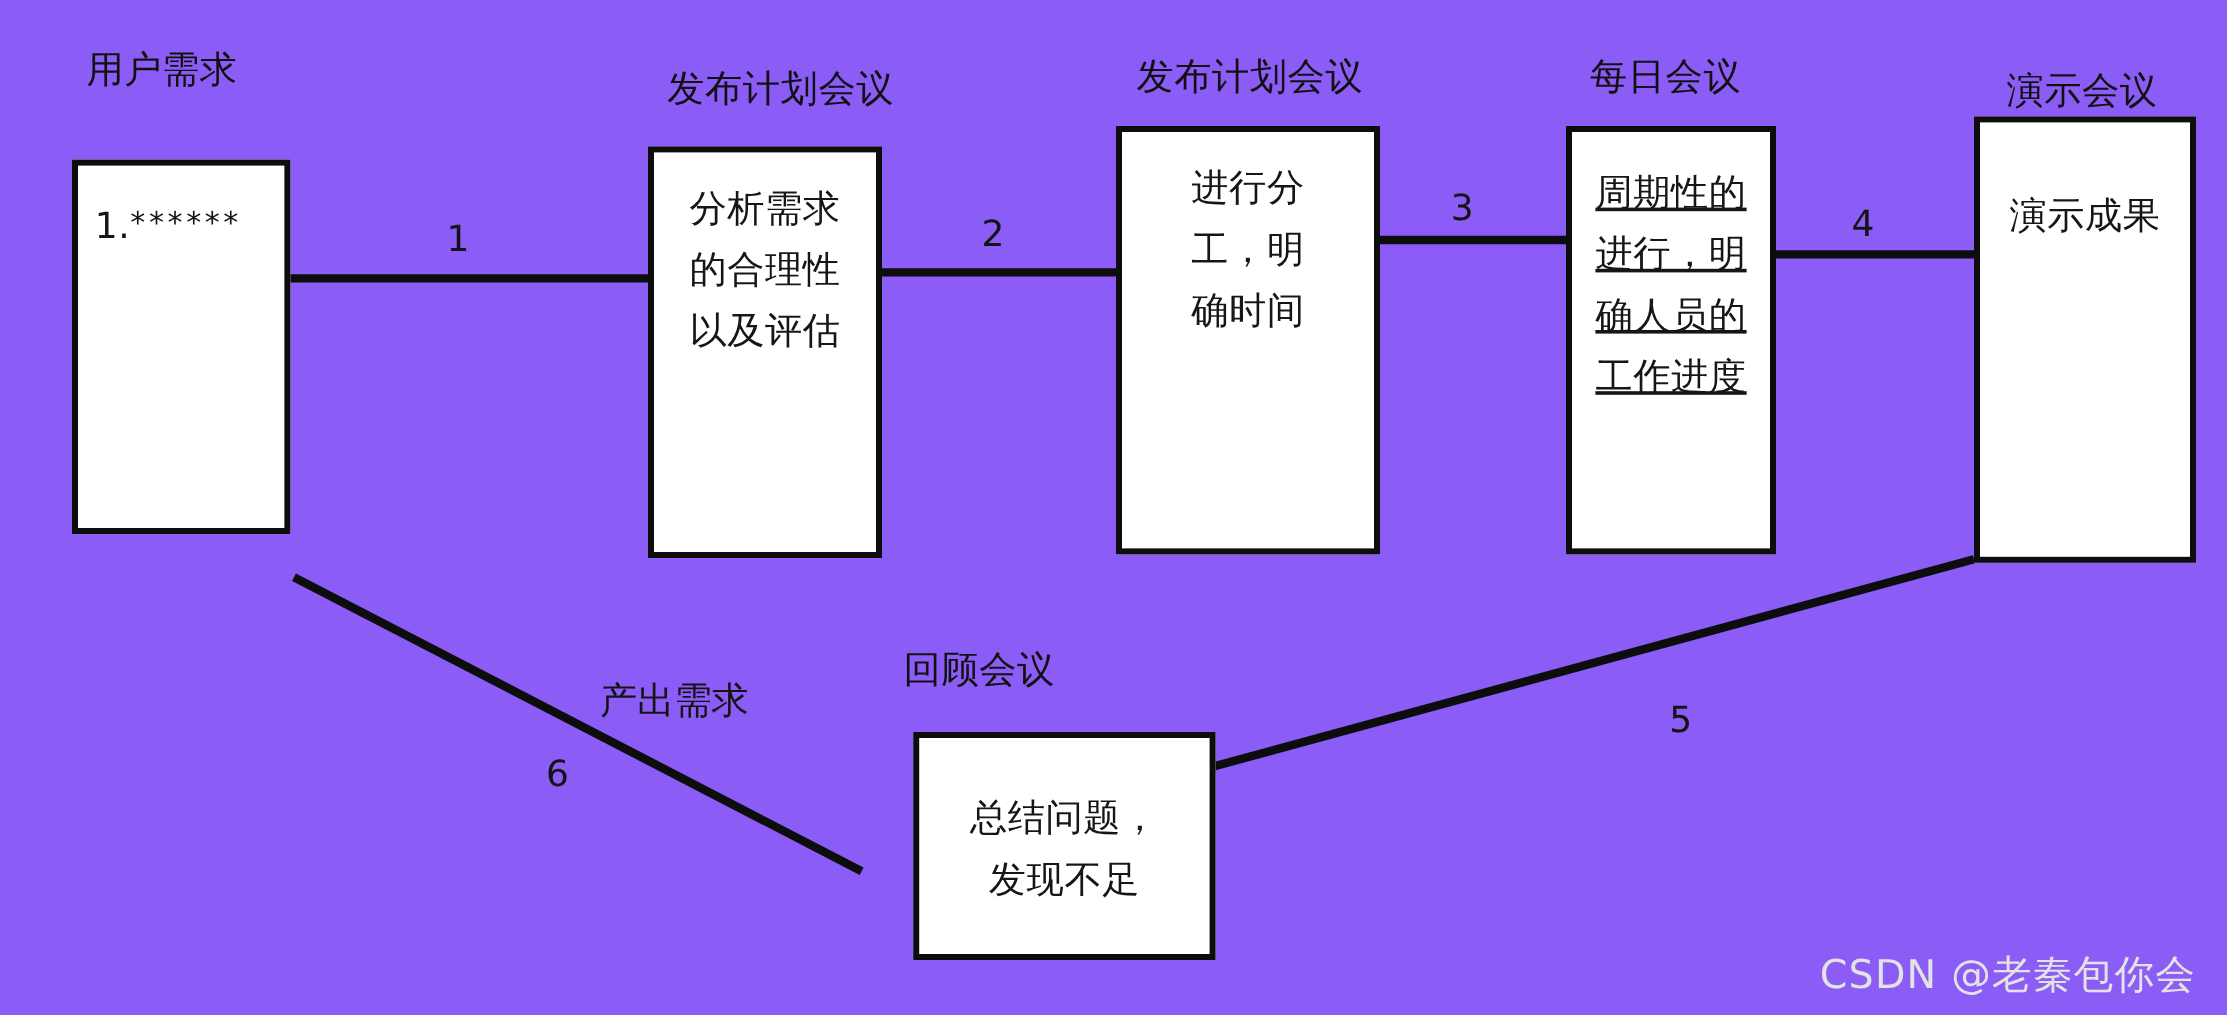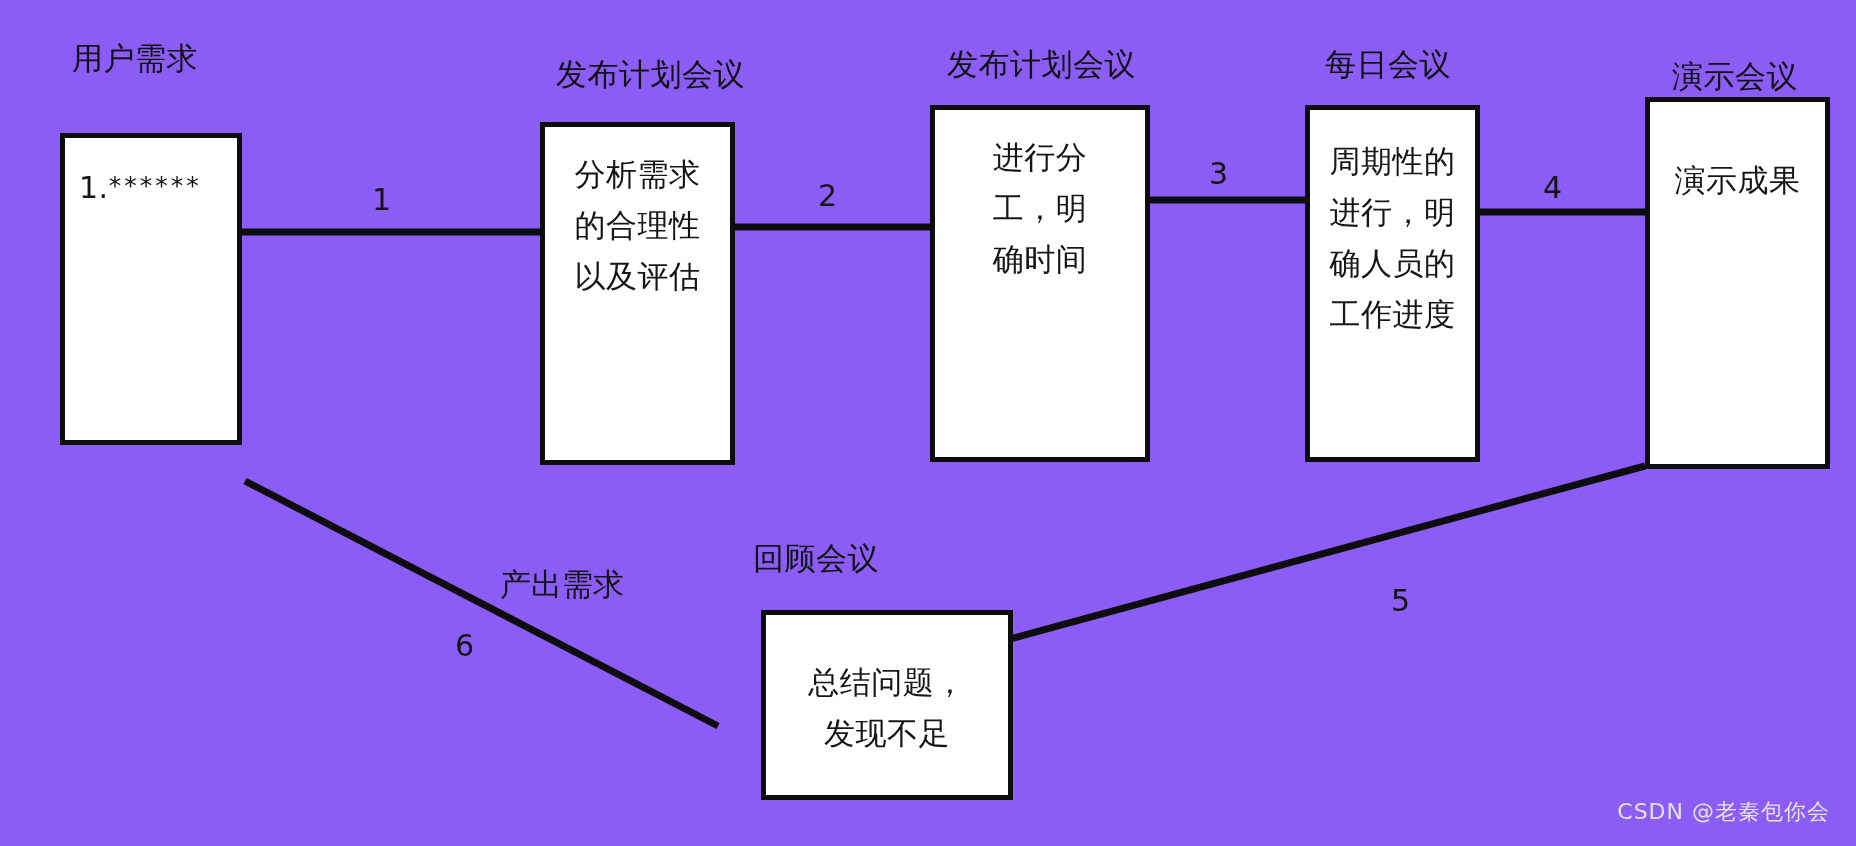--- a/index.html
+++ b/index.html
@@ -63,21 +63,21 @@
     top: 0;
     width: 1856px;
     height: 846px;
     z-index: 2;
     pointer-events: none;
   }
   .watermark {
     position: absolute;
     right: 26px;
     bottom: 14px;
-    font-size: 22px;
+    font-size: 33px;
     line-height: 40px;
     color: #e3e3e5;
     white-space: nowrap;
     z-index: 6;
     letter-spacing: 1px;
   }
   
   .node-text.left {
     text-align: left;
     padding-left: 14px;
@@ -125,21 +125,21 @@
 
   <div class="node-caption" style="left:947px; top:46px;">发布计划会议</div>
   <div class="node" style="left:930px; top:105px; width:220px; height:357px;">
     <div class="node-text" style="top:22px;">进行分
 工，明
 确时间</div>
   </div>
 
   <div class="node-caption" style="left:1325px; top:46px;">每日会议</div>
   <div class="node" style="left:1305px; top:105px; width:175px; height:357px;">
-    <div class="node-text" style="top:26px;">周期性的
+    <div class="node-text" style="top:26px;text-decoration:underline;">周期性的
 进行，明
 确人员的
 工作进度</div>
   </div>
 
   <div class="node-caption" style="left:1672px; top:46px;margin-top:12px;">演示会议</div>
   <div class="node" style="left:1645px; top:97px; width:185px; height:372px;">
     <div class="node-text" style="top:53px;">演示成果</div>
   </div>
 

